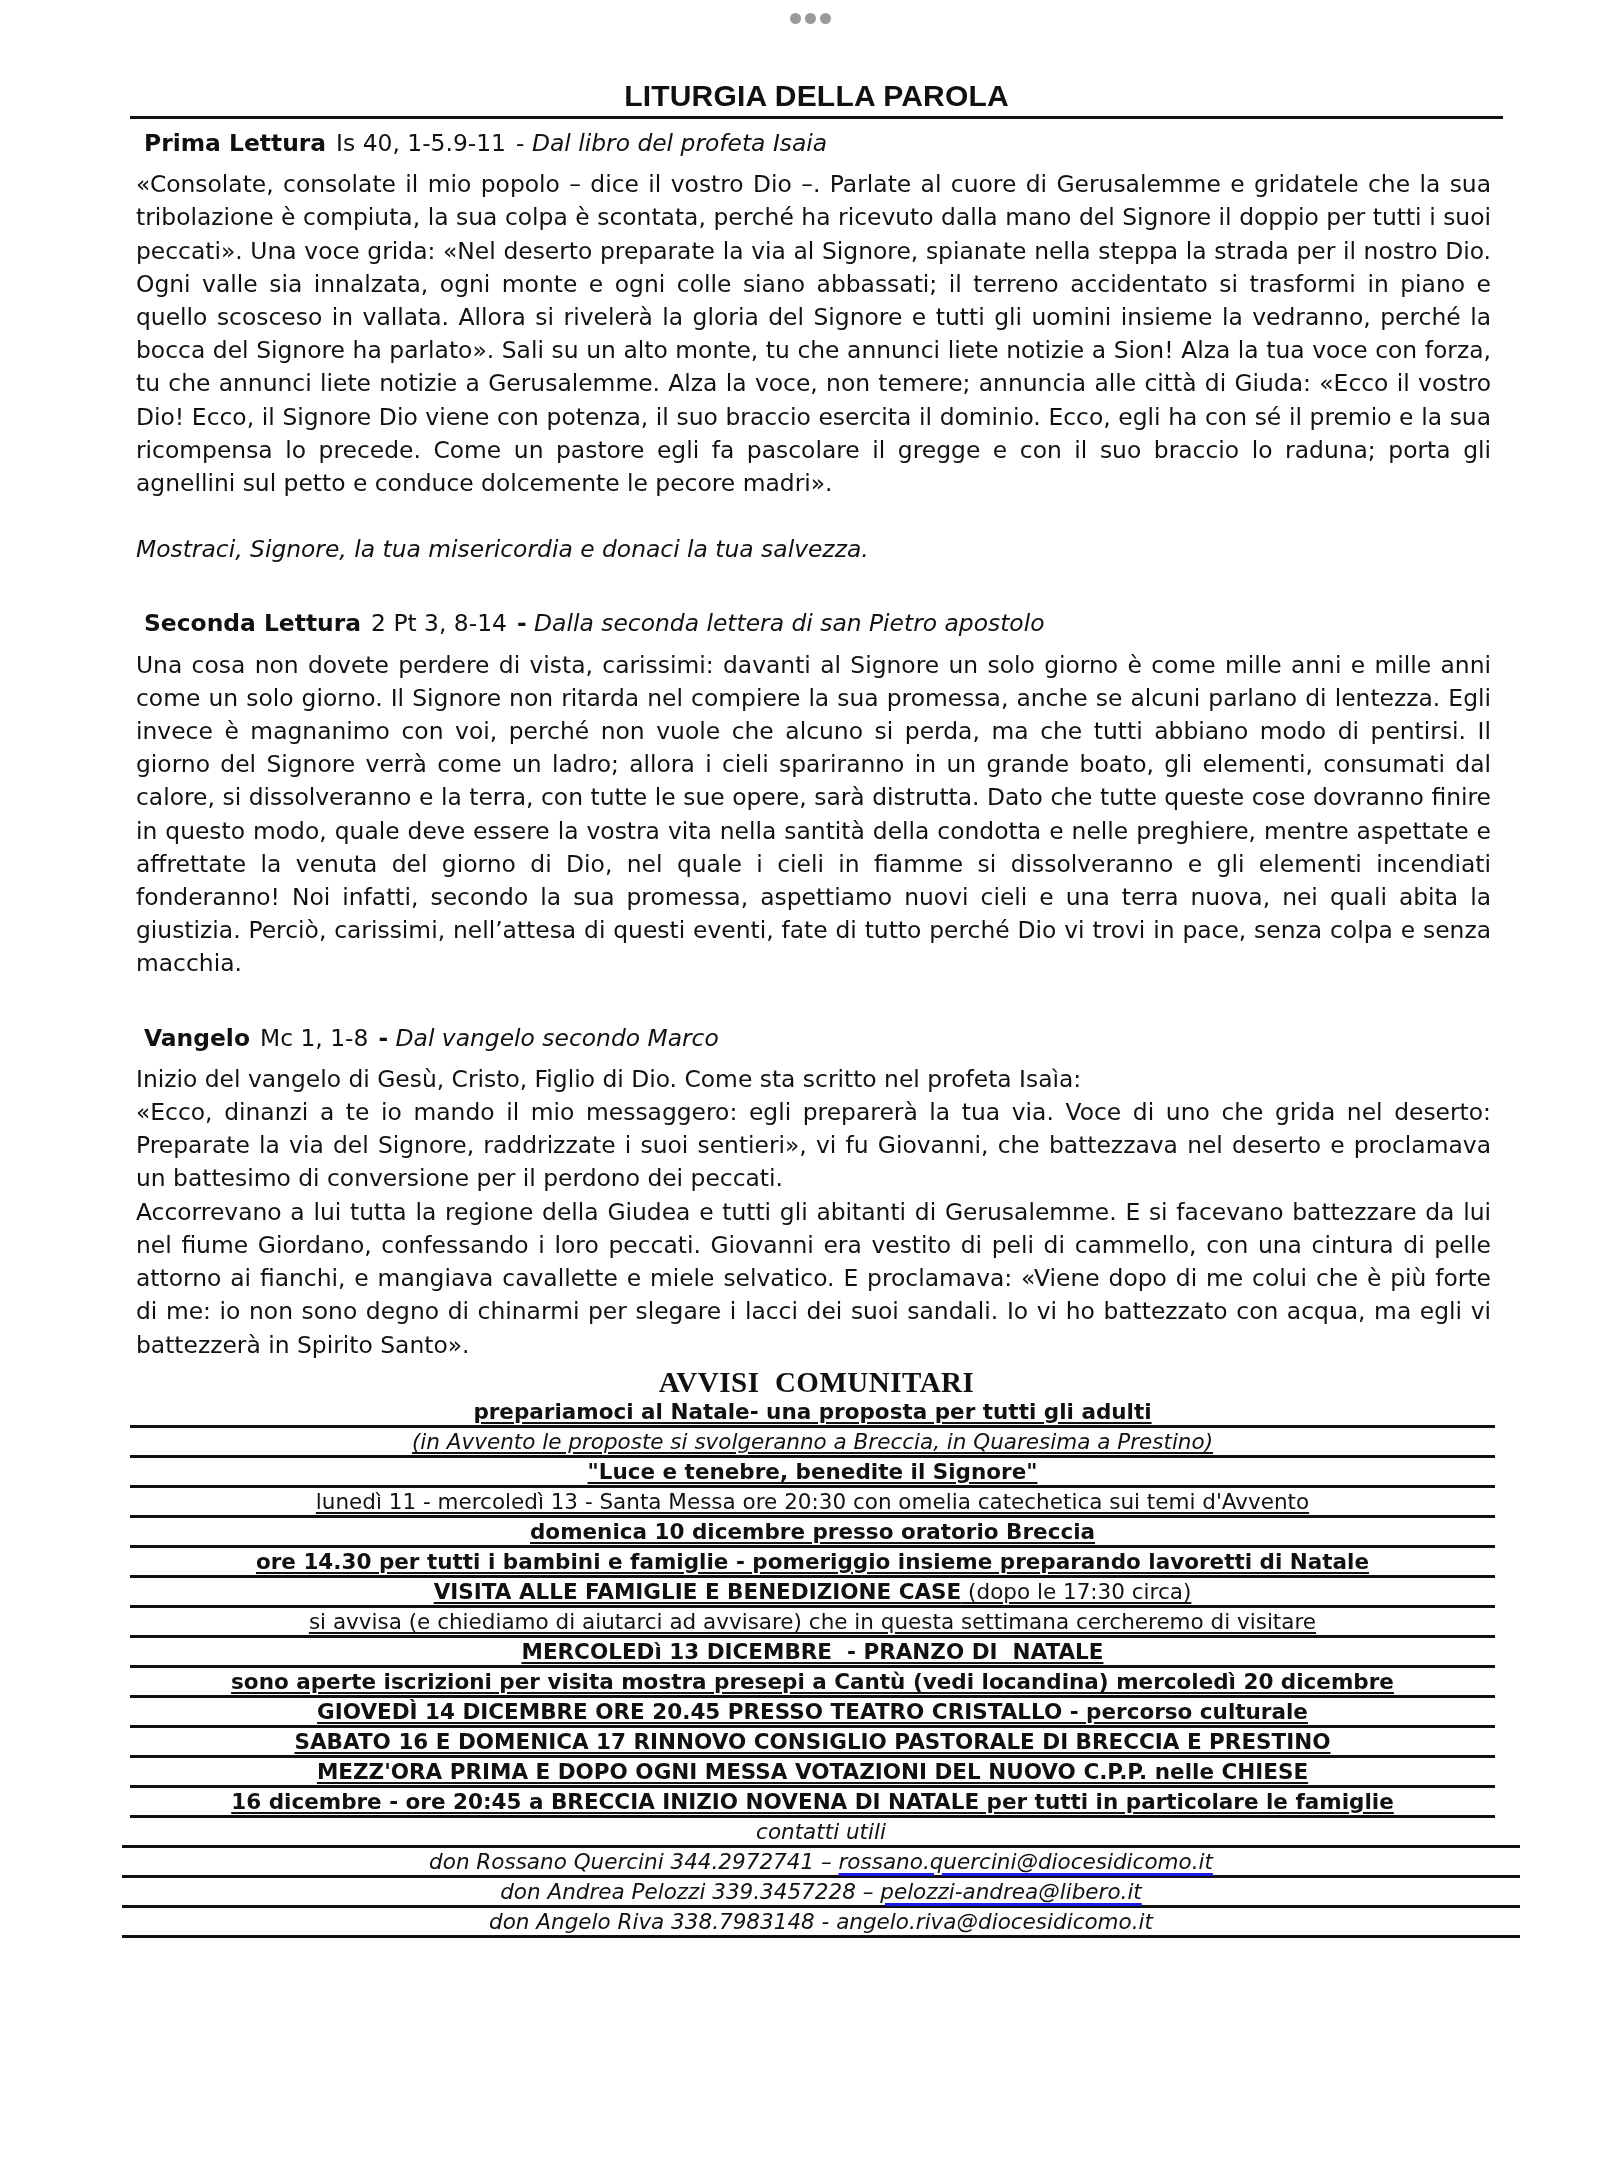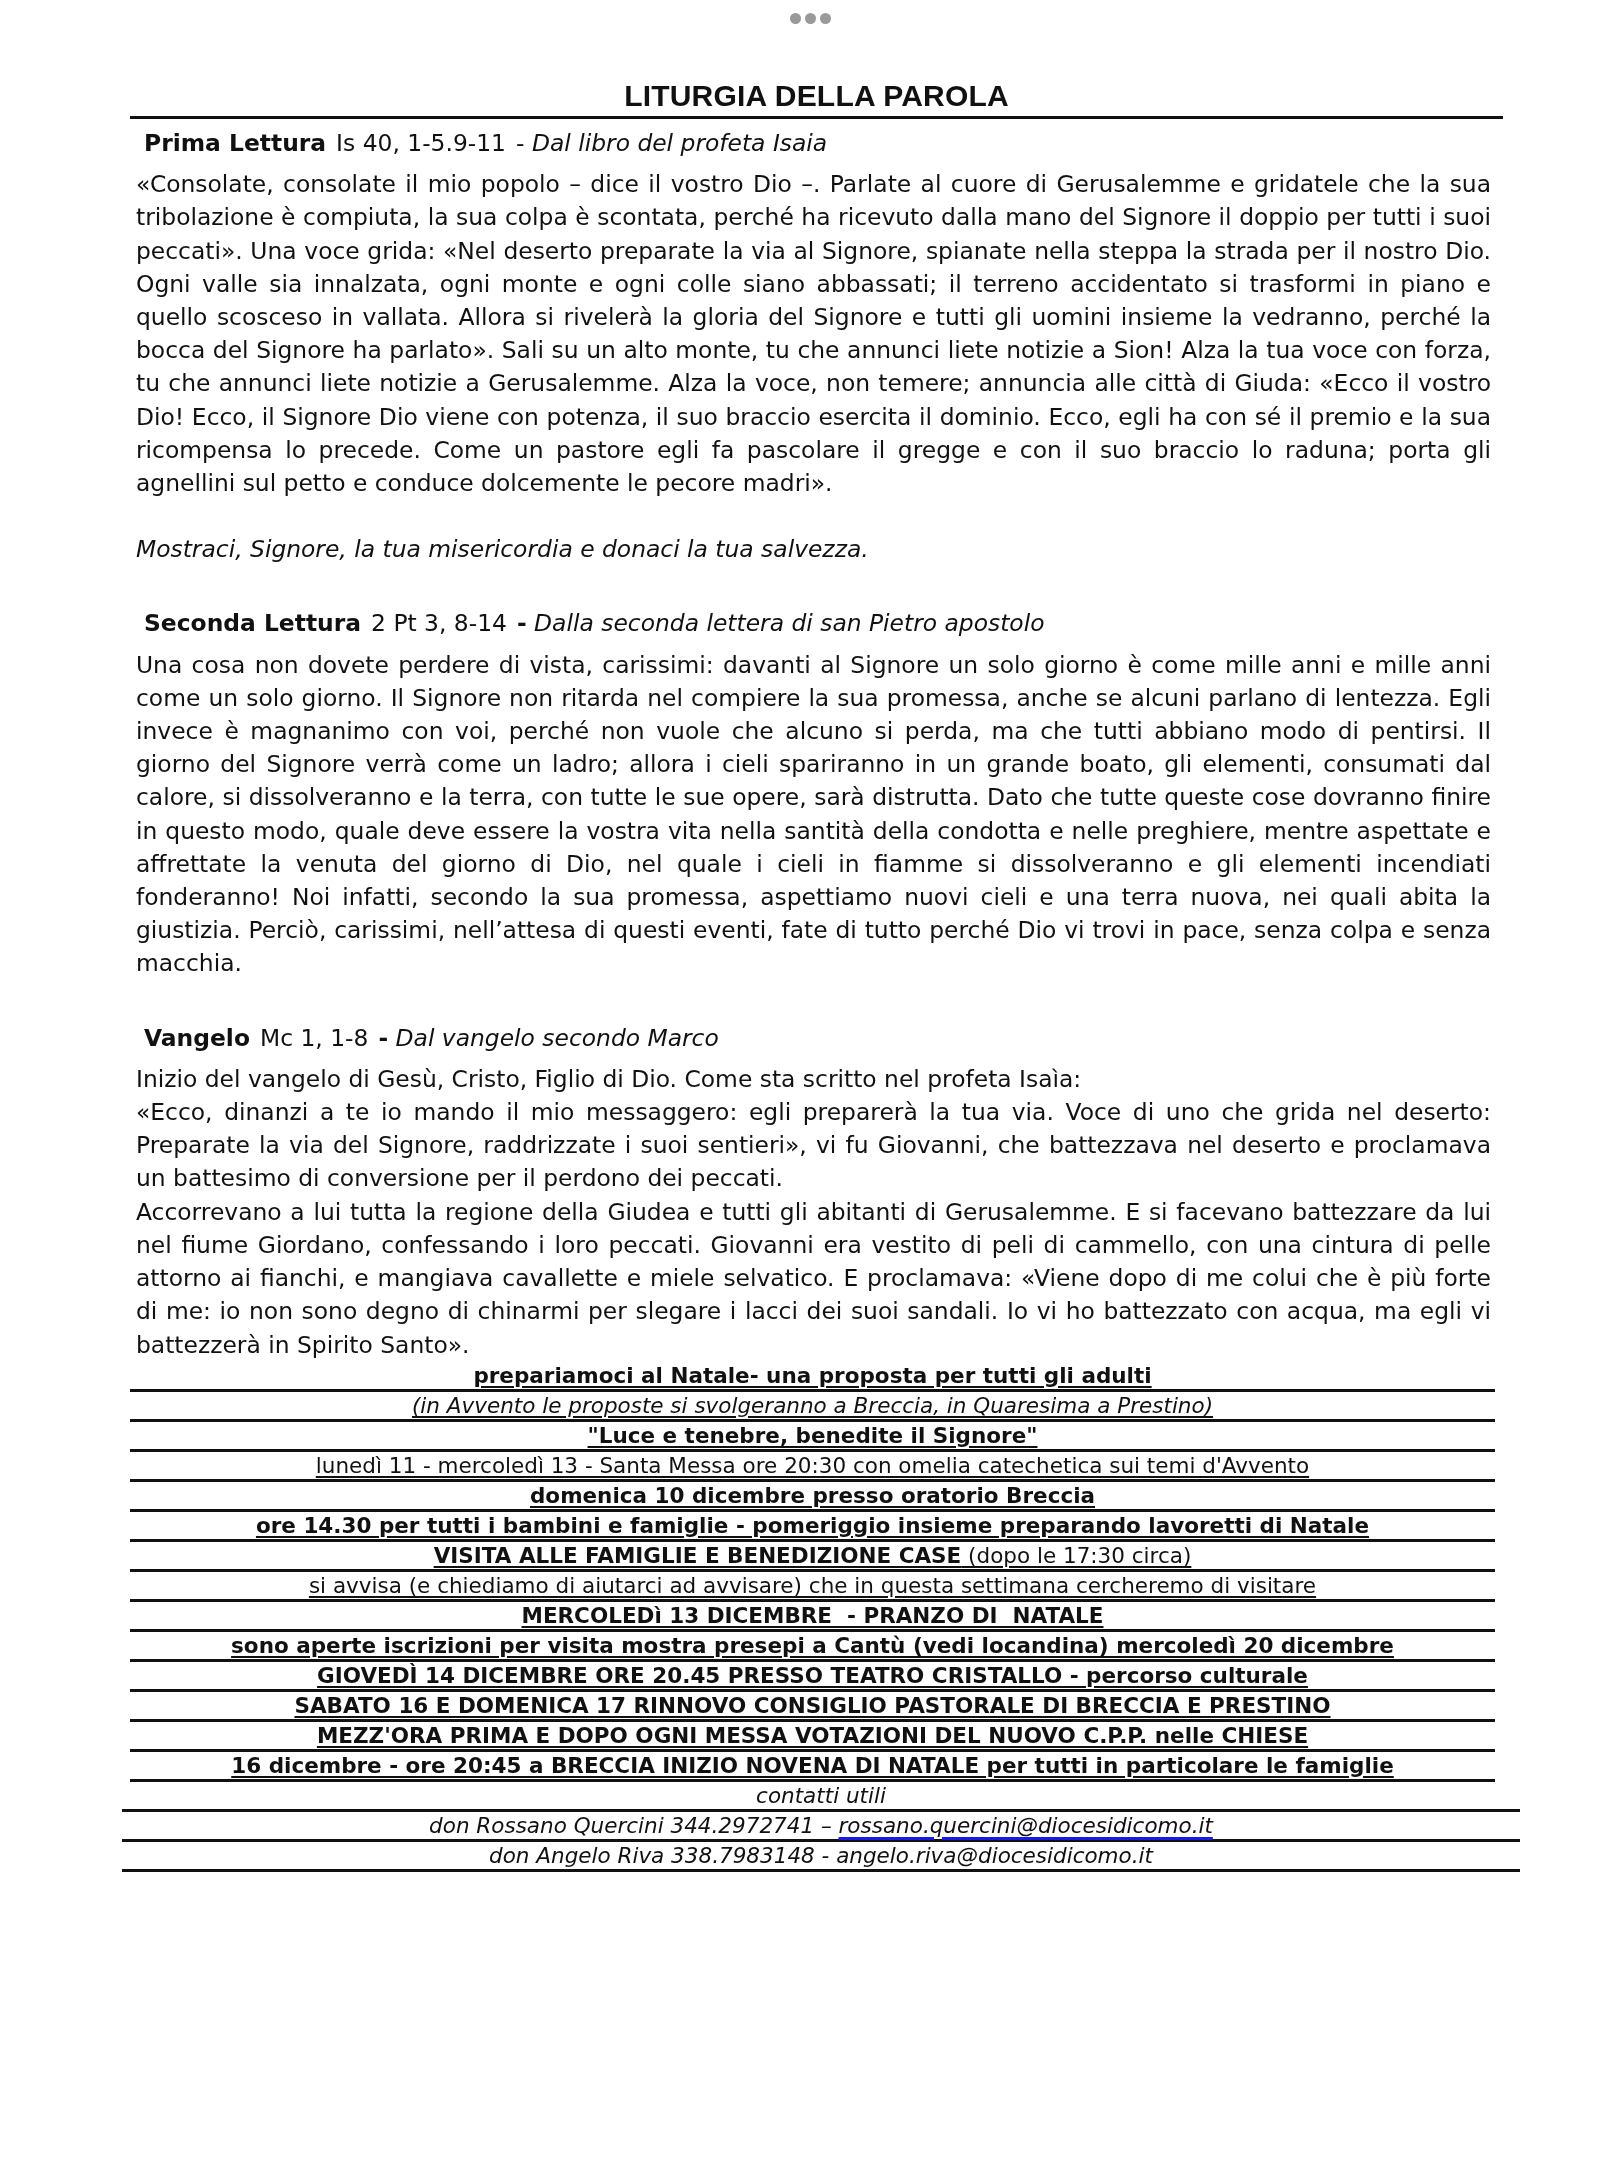--- a/index.html
+++ b/index.html
@@ -68,20 +68,21 @@
 
     <div class="reading-head">
       <span class="lab">Vangelo</span><span class="ref">Mc 1, 1-8</span><span class="dash bold">-</span>
       <span class="src">Dal vangelo secondo Marco</span>
     </div>
     <p class="txt">Inizio del vangelo di Gesù, Cristo, Figlio di Dio. Come sta scritto nel profeta Isaìa:</p>
     <p class="txt">«Ecco, dinanzi a te io mando il mio messaggero: egli preparerà la tua via. Voce di uno che grida nel deserto: Preparate la via del Signore, raddrizzate i suoi sentieri», vi fu Giovanni, che battezzava nel deserto e proclamava un battesimo di conversione per il perdono dei peccati.</p>
     <p class="txt">Accorrevano a lui tutta la regione della Giudea e tutti gli abitanti di Gerusalemme. E si facevano battezzare da lui nel fiume Giordano, confessando i loro peccati. Giovanni era vestito di peli di cammello, con una cintura di pelle attorno ai fianchi, e mangiava cavallette e miele selvatico. E proclamava: «Viene dopo di me colui che è più forte di me: io non sono degno di chinarmi per slegare i lacci dei suoi sandali. Io vi ho battezzato con acqua, ma egli vi battezzerà in Spirito Santo».</p>
   </div>
 
+  <h2 class="avvisi-title" style="white-space:pre;">AVVISI  COMUNITARI</h2>
 
   <div class="notices" id="notices">
       <div class="nrow b"><span style="white-space: pre;">prepariamoci al Natale- una proposta per tutti gli adulti</span></div>
       <div class="nrow i"><span style="white-space: pre;">(in Avvento le proposte si svolgeranno a Breccia, in Quaresima a Prestino)</span></div>
       <div class="nrow b"><span style="white-space: pre;">"Luce e tenebre, benedite il Signore"</span></div>
       <div class="nrow"><span style="white-space: pre;">lunedì 11 - mercoledì 13 - Santa Messa ore 20:30 con omelia catechetica sui temi d'Avvento</span></div>
       <div class="nrow b"><span style="white-space: pre;">domenica 10 dicembre presso oratorio Breccia</span></div>
       <div class="nrow b"><span style="white-space: pre;">ore 14.30 per tutti i bambini e famiglie - pomeriggio insieme preparando lavoretti di Natale</span></div>
       <div class="nrow b"><span>VISITA ALLE FAMIGLIE E BENEDIZIONE CASE</span><span style="font-weight: normal;"> (dopo le 17:30 circa)</span></div>
       <div class="nrow"><span style="white-space: pre;">si avvisa (e chiediamo di aiutarci ad avvisare) che in questa settimana cercheremo di visitare</span></div>
@@ -91,15 +92,16 @@
       <div class="nrow b"><span style="white-space: pre;">SABATO 16 E DOMENICA 17 RINNOVO CONSIGLIO PASTORALE DI BRECCIA E PRESTINO</span></div>
       <div class="nrow b"><span style="white-space: pre;">MEZZ'ORA PRIMA E DOPO OGNI MESSA VOTAZIONI DEL NUOVO C.P.P. nelle CHIESE</span></div>
       <div class="nrow b"><span style="white-space: pre;">16 dicembre - ore 20:45 a BRECCIA INIZIO NOVENA DI NATALE per tutti in particolare le famiglie</span></div>
     </div>
 
   <div class="contacts" id="contacts">
     <div class="crow first">
       <span>contatti utili</span>
     </div>
   <div class="crow"><span style="white-space: pre;">don Rossano Quercini 344.2972741 – </span><span class="link" style="text-decoration-color: rgb(26, 26, 230);">rossano.quercini@diocesidicomo.it</span></div>
+      <div class="crow"><span style="white-space: pre;">don Andrea Pelozzi 339.3457228 – </span><span class="link" style="text-decoration-color: rgb(26, 26, 230);">pelozzi-andrea@libero.it</span></div>
       <div class="crow"><span style="white-space: pre;">don Angelo Riva 338.7983148 - </span><span class="nolink">angelo.riva@diocesidicomo.it</span></div>
     </div>
 </div>
 
 </body></html>

